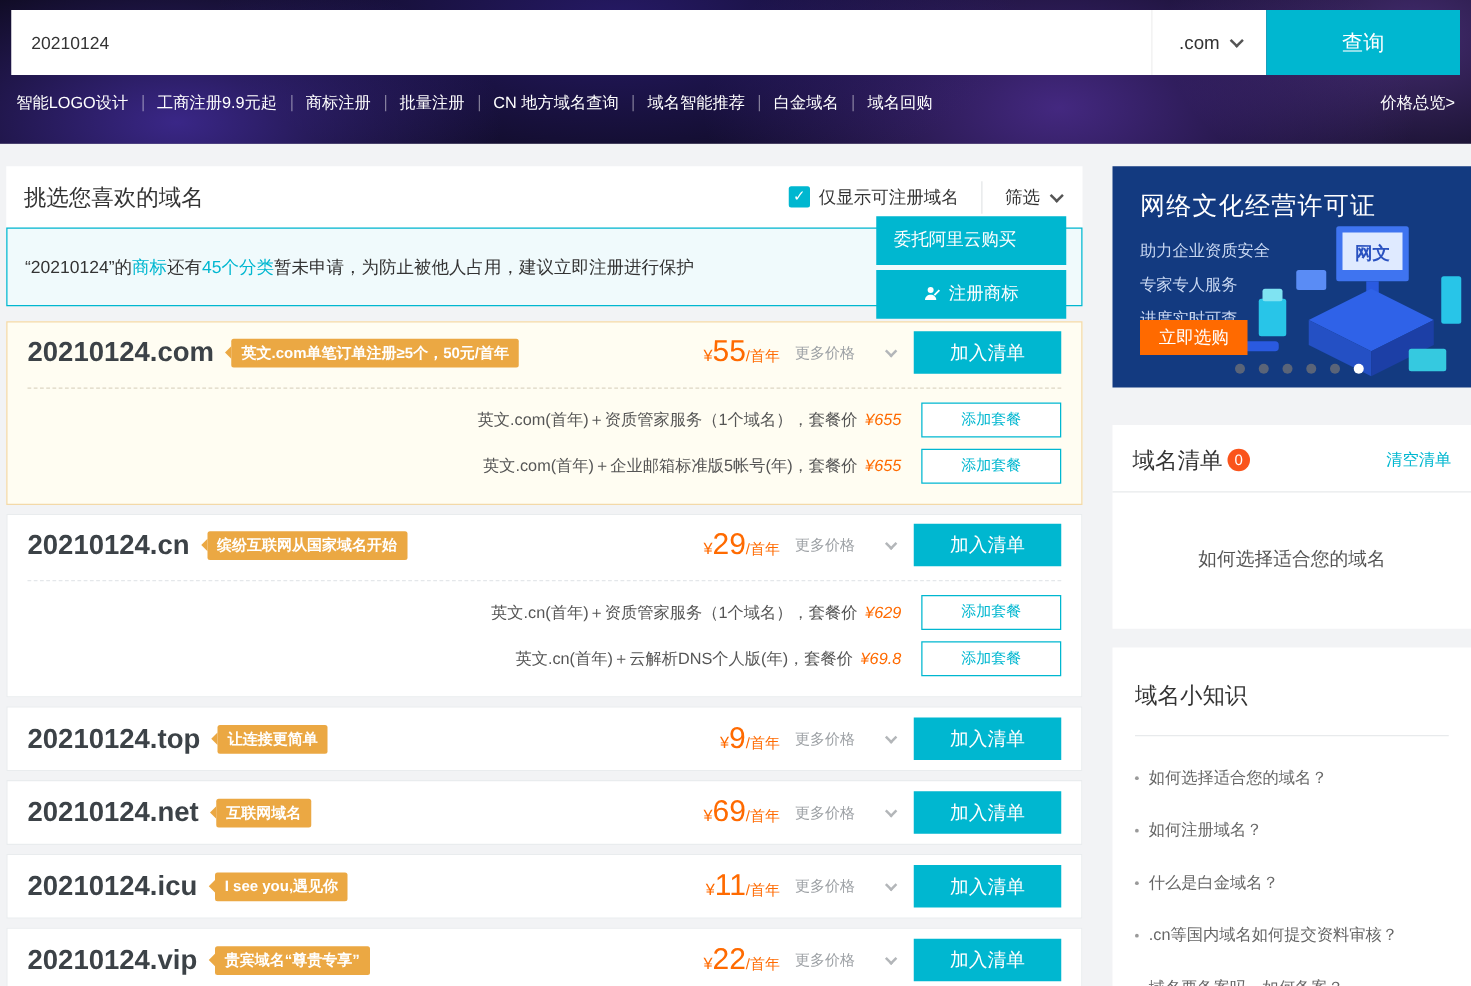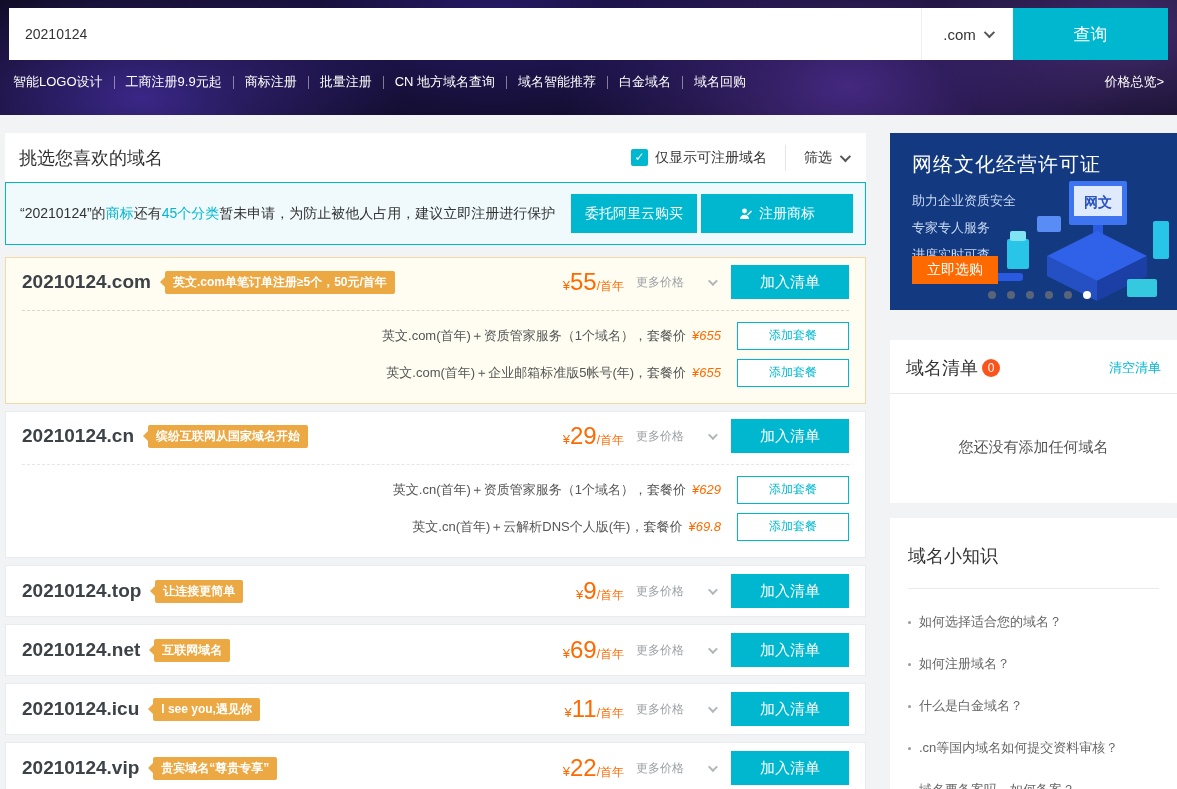--- a/index.html
+++ b/index.html
@@ -52,32 +52,32 @@
   .hc-div { width:1px; height:26px; background:#e4e6e8; margin:0 18px; }
   .filter { font-size:14px; color:#333; cursor:pointer; display:flex; align-items:center; gap:8px; }
 
   
   .notice {
     border:1px solid var(--accent); background:#f0fafc; height:63px;
     display:flex; align-items:center; padding:0 12px 0 14px;
   }
   .notice-text { font-size:14px; color:#333; }
   .notice-link { color:var(--accent); cursor:pointer; }
-  .notice-btns { margin-left:auto; display:flex; gap:4px; }
+  .notice-btns { margin-left:auto; display:flex; gap:4px;flex-direction:column; }
   .btn-solid { background:var(--accent); color:#fff; border:none; height:39px; font-size:14px;
                padding:0 14px; cursor:pointer; font-family:inherit; display:flex; align-items:center; gap:6px; }
   .btn-reg { width:152px; justify-content:center; }
 
   
   .dom-block { background:#fff; border:1px solid #e9ecee; margin-top:7px; }
   .dom-block.first { margin-top:12px; }
   .dom-block.hl { background:#fffdf2; border-color:#f3d9a8; }
   .dom-row { display:flex; align-items:center; height:48px; padding:0 16px; }
   .dom-row.simple { height:50px; }
-  .dom-name { font-size:19px; font-weight:bold; color:#3c4247; }
+  .dom-name { font-size:22px; font-weight:bold; color:#3c4247; }
   .badge { position:relative; margin-left:14px; background:#eba843; color:#fff; font-size:12px;
            font-weight:bold; padding:3px 8px; border-radius:2px; white-space:nowrap; }
   .badge::before { content:""; position:absolute; left:-5px; top:50%; margin-top:-5px;
                    border-top:5px solid transparent; border-bottom:5px solid transparent;
                    border-right:5px solid #eba843; }
   .price-group { margin-left:auto; display:flex; align-items:baseline; color:#ff6a00; cursor:default; }
   .p-yen { font-size:13px; }
   .p-num { font-size:24px; }
   .p-unit { font-size:12px; }
   .more { display:flex; align-items:center; gap:24px; color:#9da1a5; font-size:12px; margin:0 16px 0 12px; cursor:pointer; }
@@ -346,21 +346,21 @@
         <span class="dot active"></span>
       </div>
     </div>
 
     <div class="side-card cart-card">
       <div class="cart-head">
         <span class="cart-title">域名清单</span>
         <span class="cart-badge">0</span>
         <span class="cart-clear">清空清单</span>
       </div>
-      <div class="cart-empty">您还没有添加任何域名</div>
+      <div class="cart-empty">如何选择适合您的域名</div>
     </div>
 
     <div class="side-card tips-card">
       <div class="tips-title">域名小知识</div>
       <hr class="tips-hr">
       <div class="tip-item">
         <span class="tip-bullet"></span>
         <span class="tip-text">如何选择适合您的域名？</span>
       </div>
       <div class="tip-item">

